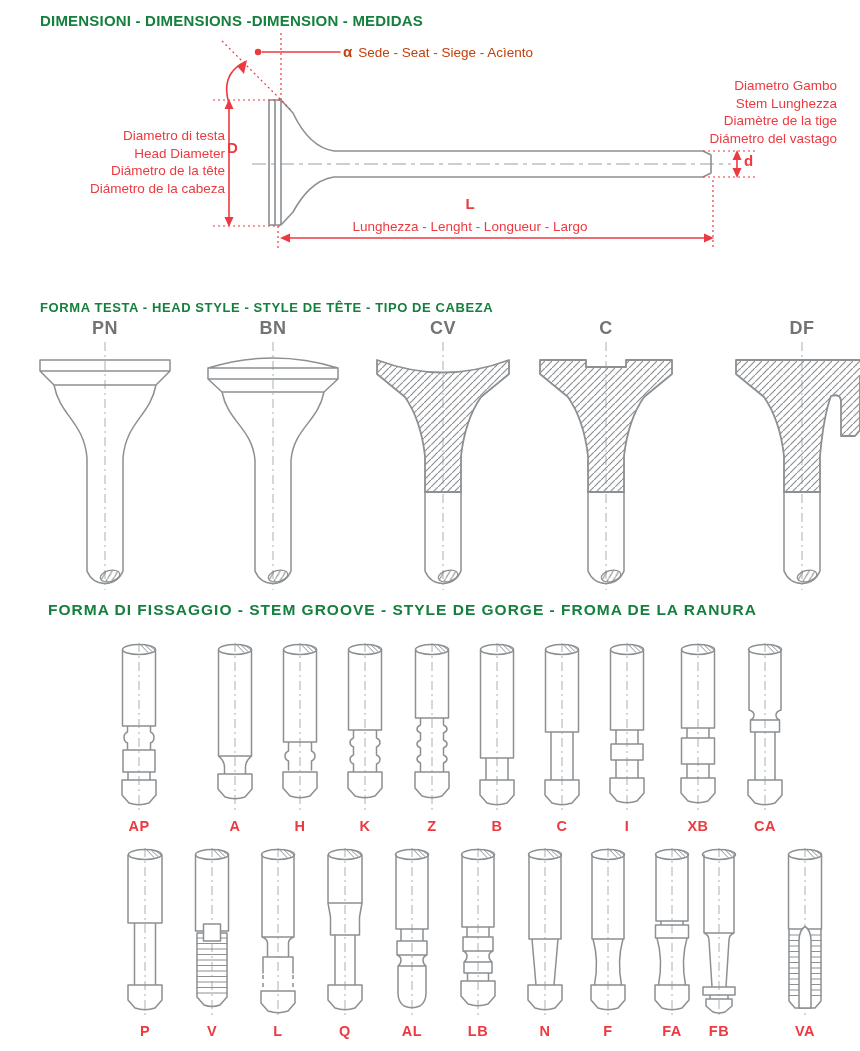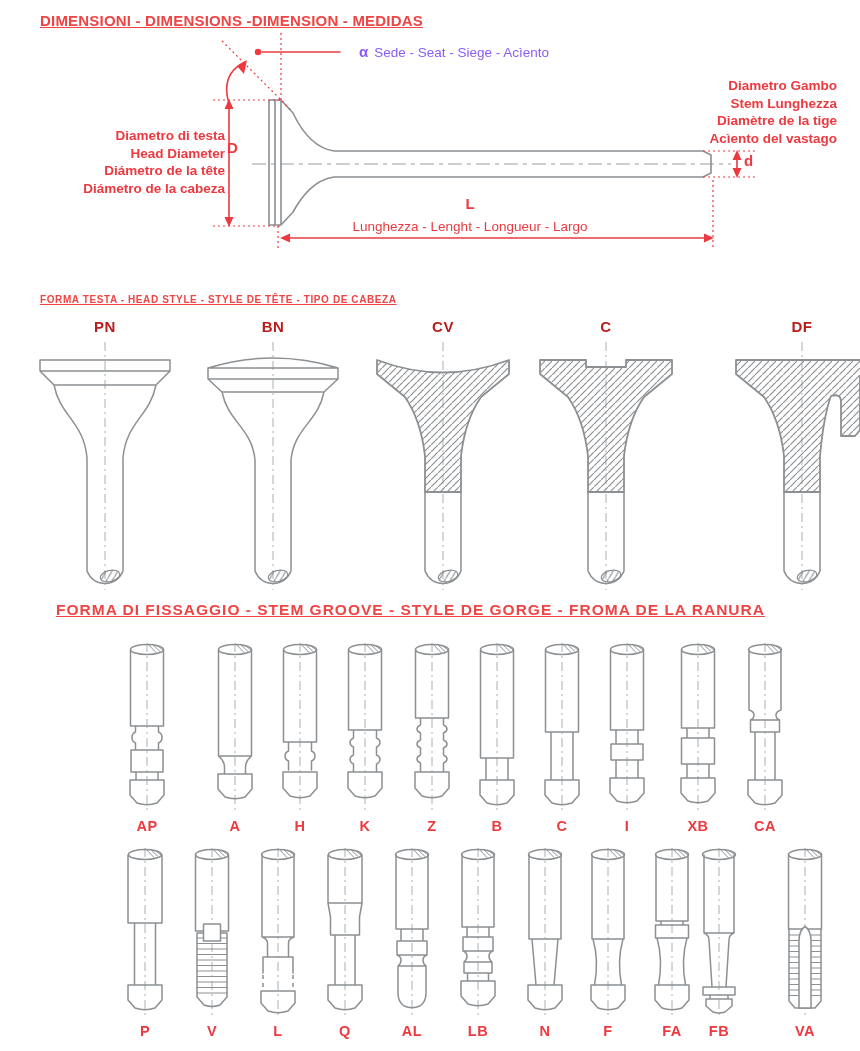--- a/index.html
+++ b/index.html
@@ -1,30 +1,30 @@
 <!DOCTYPE html>
 <html><head>
 <meta charset="utf-8">
 <style>
   html,body{margin:0;padding:0;background:#fff;}
   body{width:860px;height:1051px;position:relative;overflow:hidden;
        font-family:"Liberation Sans",sans-serif;}
   .abs{position:absolute;}
-  .ttl{position:absolute;color:#ef4444;font-weight:700;white-space:nowrap;text-decoration:underline;}
+  .ttl{position:absolute;color:#15803d;font-weight:700;white-space:nowrap;}
   #t1{left:40px;top:12px;font-size:15px;letter-spacing:.2px;}
-  #t2{left:40px;top:294px;font-size:10px;letter-spacing:.6px;}
-  #t3{left:56px;top:601px;font-size:15.5px;letter-spacing:1px;}
+  #t2{left:40px;top:300px;font-size:13px;letter-spacing:.6px;}
+  #t3{left:48px;top:601px;font-size:15.5px;letter-spacing:1px;}
   .rlab{position:absolute;color:#ec3a40;font-size:13.5px;line-height:17.5px;}
-  .rt{text-align:right;font-weight:bold;}
+  .rt{text-align:right;}
   .ct{text-align:center;}
   .sym{position:absolute;color:#ec3a40;font-weight:700;font-size:15px;}
-  .alpha-wrap{position:absolute;left:343px;top:43px;color:#8b5cf6;font-size:13.5px;white-space:nowrap;margin-left:16px;}
+  .alpha-wrap{position:absolute;left:343px;top:43px;color:#c2410c;font-size:13.5px;white-space:nowrap;}
   .alpha-wrap b{font-size:15px;margin-right:6px;}
   .head{position:absolute;top:318px;width:150px;text-align:center;}
-  .hlabel{color:#b91c1c;font-weight:700;font-size:15px;letter-spacing:.5px;height:22px;}
+  .hlabel{color:#737373;font-weight:700;font-size:18px;letter-spacing:.5px;height:22px;}
   .stem{position:absolute;width:62px;text-align:center;}
   .slabel{color:#ec3a40;font-weight:700;font-size:14.5px;letter-spacing:.5px;margin-top:2px;}
   
   .o{fill:none;stroke:#8c9093;stroke-width:1.5;stroke-linejoin:round;stroke-linecap:round;}
   .o2{fill:none;stroke:#8c9093;stroke-width:1.6;stroke-linejoin:round;stroke-linecap:round;}
   .oh{fill:url(#hatch);stroke:#8c9093;stroke-width:1.8;stroke-linejoin:round;}
   .ow{fill:#fff;stroke:#8c9093;stroke-width:1.5;stroke-linejoin:round;}
   .tip{fill:url(#hatch);stroke:#8c9093;stroke-width:1.2;}
   .thr{fill:none;stroke:#8c9093;stroke-width:1;stroke-linecap:round;}
   .od{fill:none;stroke:#8c9093;stroke-width:1.5;stroke-dasharray:4 4;}
@@ -73,21 +73,21 @@
   <div>Head Diameter</div>
   <div>Diámetro de la tête</div>
   <div>Diámetro de la cabeza</div>
 </div>
 <div class="sym" style="left:227px;top:139px">D</div>
 
 <div class="rlab rt" style="left:655px;top:77px;width:182px">
   <div>Diametro Gambo</div>
   <div>Stem Lunghezza</div>
   <div>Diamètre de la tige</div>
-  <div>Acìento del vastago</div>
+  <div>Diámetro del vastago</div>
 </div>
 <div class="sym" style="left:744px;top:152px">d</div>
 
 <div class="sym ct" style="left:440px;top:195px;width:60px">L</div>
 <div class="rlab ct" style="left:270px;top:218px;width:400px">Lunghezza - Lenght - Longueur - Largo</div>
 
 <div id="t2" class="ttl">FORMA TESTA - HEAD STYLE - STYLE DE TÊTE - TIPO DE CABEZA</div>
 
 <div class="head" style="left:30px">
   <div class="hlabel">PN</div>
@@ -132,21 +132,21 @@
   <svg width="150" height="255" viewBox="0 0 150 255">
     <line class="cl" x1="75" y1="2" x2="75" y2="250"></line>
     <path class="oh" d="M9,20H141V28L133,36V90L128,96H114V62Q114,53 104,56C98,72 95,94 93,116V152H57V116C54,90 46,70 37,57L9,34Z"></path>
     <path class="o" d="M57,152V231M93,152V231M57,231Q62,243 75,243.5Q88,243 93,231"></path>
     <ellipse class="tip" cx="80" cy="236" rx="10" ry="5.5" transform="rotate(-14 80 236)"></ellipse>
   </svg>
 </div>
 
 <div id="t3" class="ttl">FORMA DI FISSAGGIO - STEM GROOVE - STYLE DE GORGE - FROMA DE LA RANURA</div>
 
-<div class="stem" style="left:116px;top:640px">
+<div class="stem" style="left:108px;top:640px">
   <svg width="60" height="172" viewBox="0 0 60 172">
       <line class="cl" x1="30" y1="3" x2="30" y2="170"></line>
       <ellipse class="o" cx="30" cy="9.5" rx="16.5" ry="5"></ellipse>
       <path class="thr" d="M32,5.2L39,12.5M36,4.8L43,11.5M40,5.4L46,9.8"></path>
   <path class="o" d="M13.5,10V86M46.5,10V86M13.5,86H46.5M18.5,86V92M41.5,86V92M18.5,92Q15,93.5 15,97.5Q15,101.5 18.5,103M41.5,92Q45,93.5 45,97.5Q45,101.5 41.5,103M18.5,103V110M41.5,103V110M14,110H46V132H14ZM19,132V140M41,132V140M13,140H47V155L40,163Q30,166.5 20,163L13,155Z"></path>
     </svg>
   <div class="slabel">AP</div>
 </div>
 <div class="stem" style="left:204px;top:640px">
   <svg width="60" height="172" viewBox="0 0 60 172">

